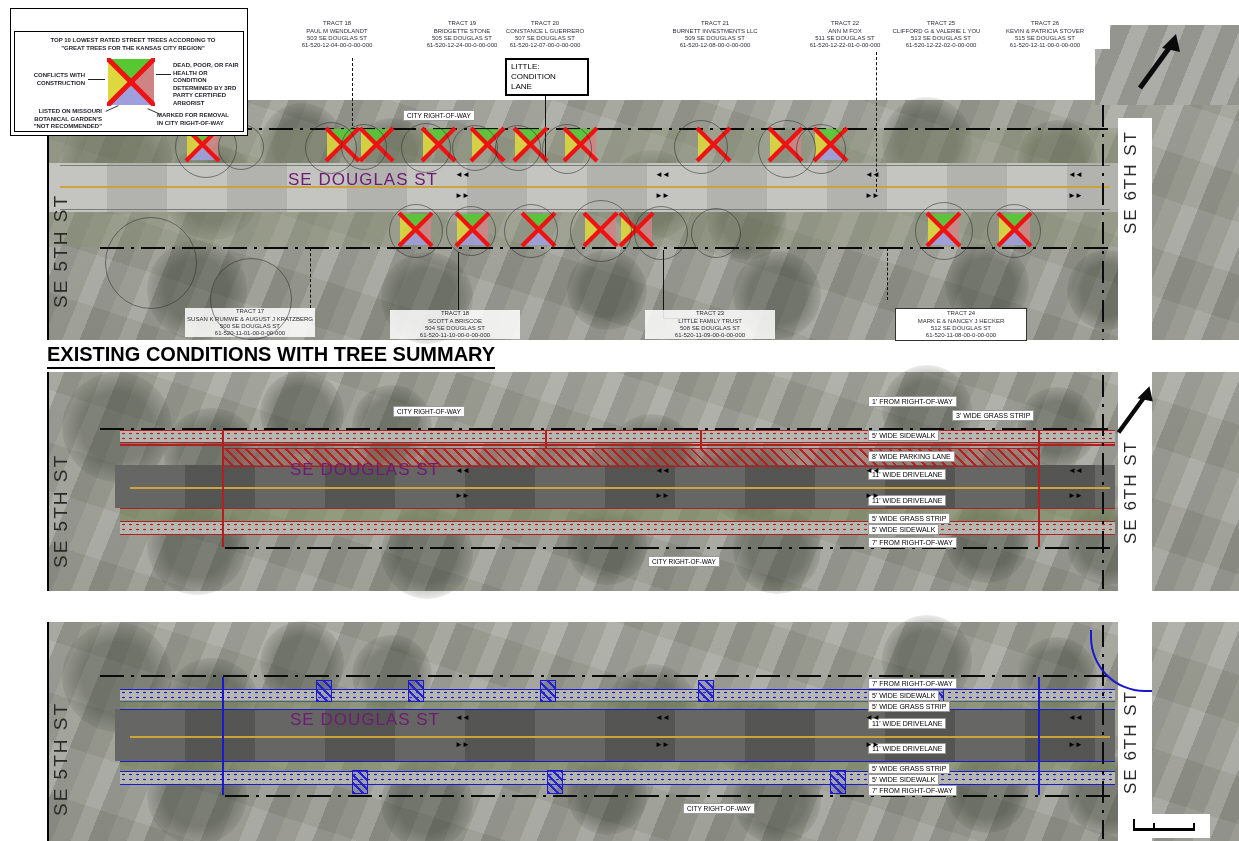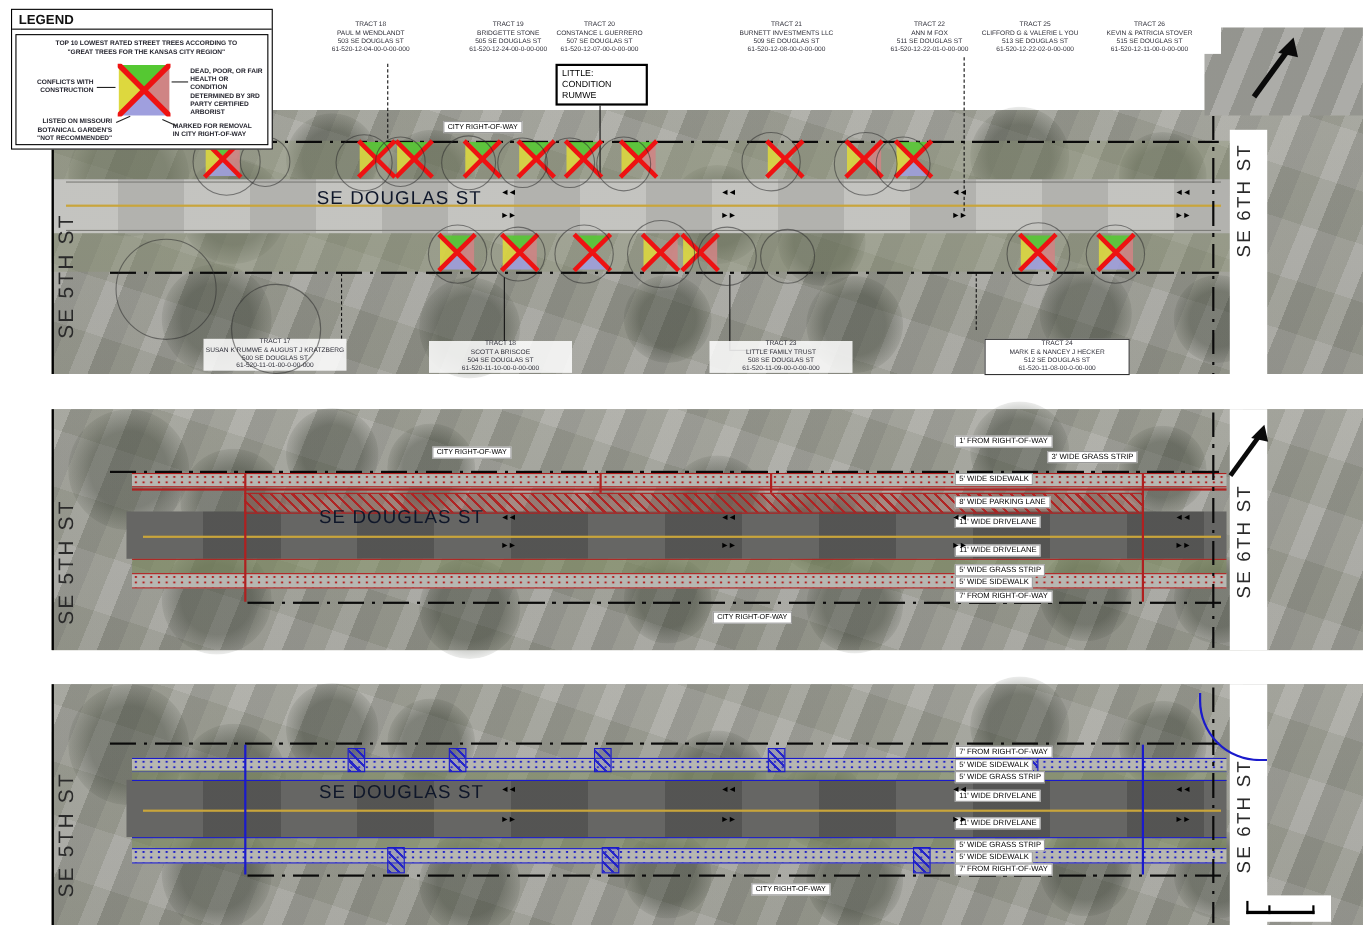--- a/index.html
+++ b/index.html
@@ -46,21 +46,21 @@
   .blueline-v{position:absolute;width:1.8px;background:#1a1acc;}
   .grassgreen{position:absolute;background:rgba(125,140,95,.55);}
   
   .dimlabel{position:absolute;background:#ffffff;border:0.5px solid #9a9a9a;color:#000;
     font-size:7px;line-height:9px;padding:0 3px;white-space:nowrap;}
   .rowlabel{position:absolute;background:#ffffff;border:0.5px solid #9a9a9a;color:#000;
     font-size:6.5px;line-height:9px;padding:0 3px;white-space:nowrap;}
   .tract{position:absolute;width:130px;text-align:center;color:#2e2e38;
     font-size:6px;line-height:7px;white-space:normal;}
   .tract .tname{margin-top:1px;}
-  .streetname{position:absolute;font-size:17px;letter-spacing:1px;color:#0f172a;white-space:nowrap;}
+  .streetname{position:absolute;font-size:17px;letter-spacing:1px;color:#701a75;white-space:nowrap;}
   .vlabel{position:absolute;writing-mode:vertical-rl;transform:rotate(180deg);
     font-size:19px;letter-spacing:2px;color:#2a2a2a;white-space:nowrap;}
   .ptitle{position:absolute;font-size:20px;font-weight:bold;color:#000;white-space:nowrap;
     border-bottom:2px solid #000;padding-bottom:1px;}
   .arrowglyph{position:absolute;font-size:8px;letter-spacing:-1px;color:#000;line-height:8px;}
   .whitestrip{position:absolute;background:#ffffff;}
   .optionbox{position:absolute;background:#fff;border:2px solid #000;color:#000;
     font-size:8px;line-height:10px;padding:2px 4px;}
   
   #legend{position:absolute;left:10px;top:8px;width:236px;height:126px;background:#fff;
@@ -109,21 +109,21 @@
 
   <div class="vlabel" style="left:50px;top:128px;height:180px;">SE 5TH ST</div>
   <div class="whitestrip" style="left:1118px;top:118px;width:34px;height:222px;"></div>
   <div class="vlabel" style="left:1121px;top:124px;height:110px;font-size:17px;">SE 6TH ST</div>
   <div class="streetname" style="left:288px;top:170px;">SE DOUGLAS ST</div>
   <div class="rowlabel" style="left:403px;top:110px;">CITY RIGHT-OF-WAY</div>
 
   <div class="optionbox" style="left:505px;top:58px;width:72px;">
     <div>LITTLE:</div>
     <div>CONDITION</div>
-    <div>RUMWE</div>
+    <div>LANE</div>
   </div>
   <div class="leader-solid" style="left:545px;top:96px;height:62px;"></div>
 
   <div class="leader" style="left:352px;top:58px;height:68px;"></div>
   <div class="leader" style="left:876px;top:52px;height:140px;"></div>
   <div class="leader" style="left:310px;top:248px;height:60px;"></div>
   <div class="leader-solid" style="left:458px;top:252px;height:58px;"></div>
   <div class="leader-solid" style="left:663px;top:250px;height:68px;"></div>
   <div class="abs" style="left:663px;top:318px;width:38px;height:1.2px;background:#111;"></div>
   <div class="leader" style="left:887px;top:248px;height:52px;"></div>
@@ -194,20 +194,21 @@
     <div class="tname">MARK E &amp; NANCEY J HECKER</div>
     <div>512 SE DOUGLAS ST</div>
     <div>61-520-11-08-00-0-00-000</div>
   </div>
 
   <svg class="abs" width="56" height="66" viewBox="0 0 56 66" style="left:1130px;top:30px;">
     <line x1="10" y1="58" x2="42" y2="14" stroke="#0a0a0a" stroke-width="5"></line>
     <polygon points="46,4 32,18 50,22" fill="#0a0a0a"></polygon>
   </svg>
 
+  <div class="ptitle" style="left:47px;top:343px;">EXISTING CONDITIONS WITH TREE SUMMARY</div>
 
   <div class="aerial" id="p2" style="top:372px;height:219px;">
       <div class="canopy" style="left: 15px; top: -0.25px; height: 110px; width: 110px;"></div>
       <div class="canopy" style="left: 117px; top: 35.95px; height: 96px; width: 96px;"></div>
       <div class="canopy" style="left: 213px; top: -0.9375px; height: 84px; width: 84px;"></div>
       <div class="canopy" style="left: 305px; top: 12.925px; height: 80px; width: 80px;"></div>
       <div class="canopy" style="left: 560px; top: 41.6875px; height: 90px; width: 90px;"></div>
       <div class="canopy" style="left: 660px; top: 69.5px; height: 80px; width: 80px;"></div>
       <div class="canopy" style="left: 835px; top: -6.675px; height: 90px; width: 90px;"></div>
       <div class="canopy" style="left: 970px; top: 14.75px; height: 80px; width: 80px;"></div>
@@ -477,21 +478,20 @@
       <div class="tcircle" style="left: 570px; top: 200px; height: 60px; width: 60px;"></div>
       <div class="tcircle" style="left: 634px; top: 206px; height: 52px; width: 52px;"></div>
       <div class="tcircle" style="left: 691px; top: 208px; height: 48px; width: 48px;"></div>
       <div class="tcircle" style="left: 915px; top: 202px; height: 56px; width: 56px;"></div>
       <div class="tcircle" style="left: 987px; top: 204px; height: 52px; width: 52px;"></div>
       <div class="tcircle" style="left: 210px; top: 258px; height: 80px; width: 80px;"></div>
       <div class="tcircle" style="left: 105px; top: 217px; height: 90px; width: 90px;"></div>
     </div>
 
   <div id="legend">
-    <div class="ltitle">LEGEND</div>
     <div class="linner">
       <div class="ltext" style="left:28px;top:5px;width:180px;text-align:center;font-weight:bold;">TOP 10 LOWEST RATED STREET TREES ACCORDING TO "GREAT TREES FOR THE KANSAS CITY REGION"</div>
       <svg class="abs" width="48" height="48" viewBox="0 0 48 48" style="left:92px;top:26px;">
         <polygon points="1,1 47,1 24,24" fill="#55c832"></polygon>
         <polygon points="47,1 47,47 24,24" fill="#cf8484"></polygon>
         <polygon points="1,47 47,47 24,24" fill="#9f9fde"></polygon>
         <polygon points="1,1 1,47 24,24" fill="#ddd83e"></polygon>
         <line x1="-2" y1="-2" x2="50" y2="50" stroke="#ee1212" stroke-width="5"></line>
         <line x1="50" y1="-2" x2="-2" y2="50" stroke="#ee1212" stroke-width="5"></line>
       </svg>

